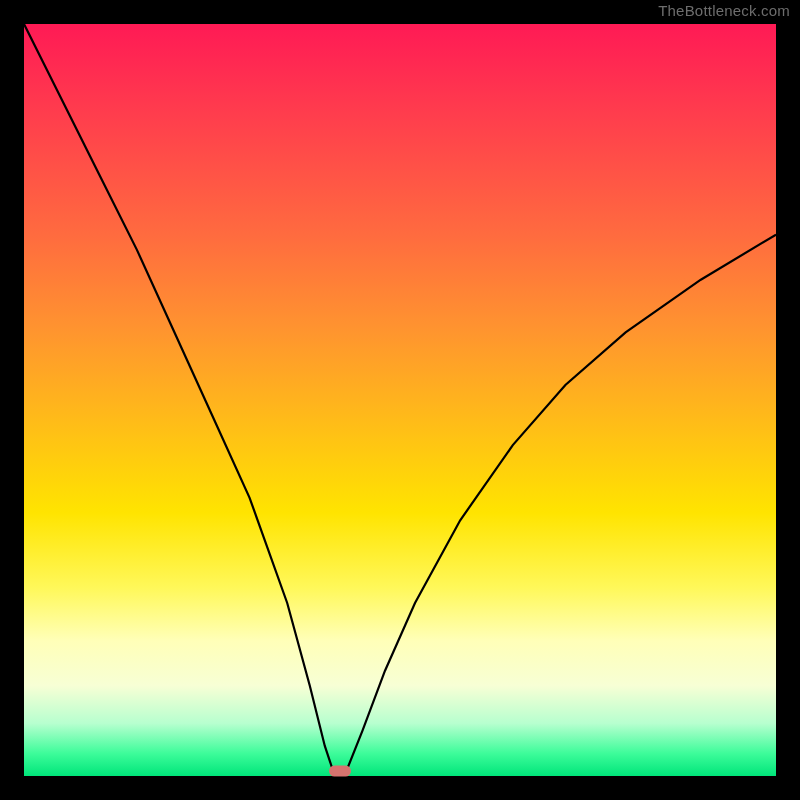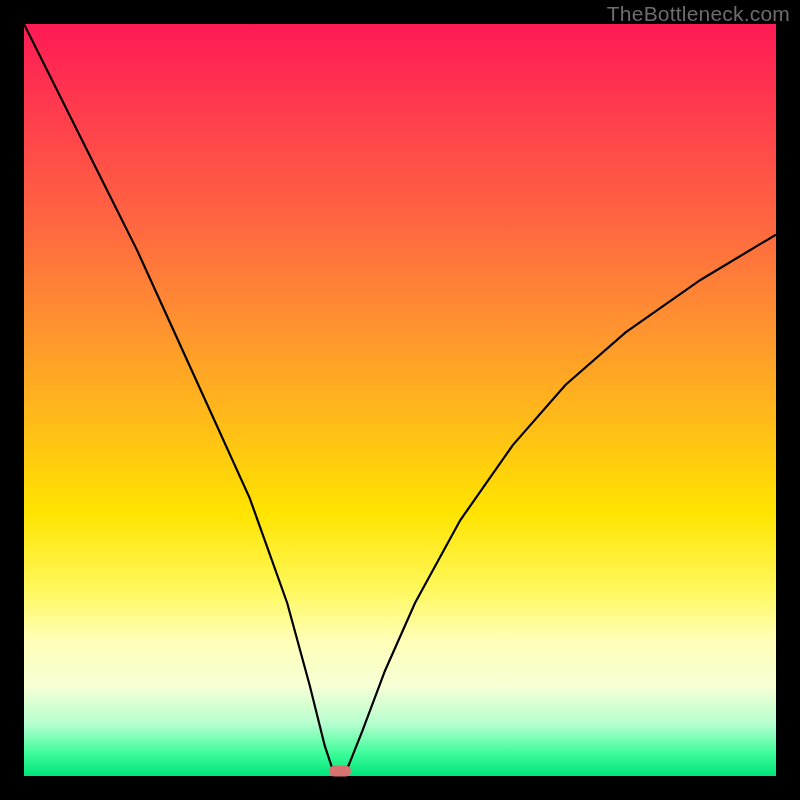--- a/index.html
+++ b/index.html
@@ -38,21 +38,21 @@
       #b7ffcf 93%,
       #3dfc9a 97%,
       #00e57a 100%
     );
   }
   .watermark {
     position: absolute;
     top: 2px;
     right: 10px;
     color: #6d6d6d;
-    font-size: 21px;
+    font-size: 15px;
     font-weight: 500;
     letter-spacing: 0.2px;
     z-index: 5;
     user-select: none;
   }
   svg.curves {
     position: absolute;
     left: 0;
     top: 0;
     width: 100%;

